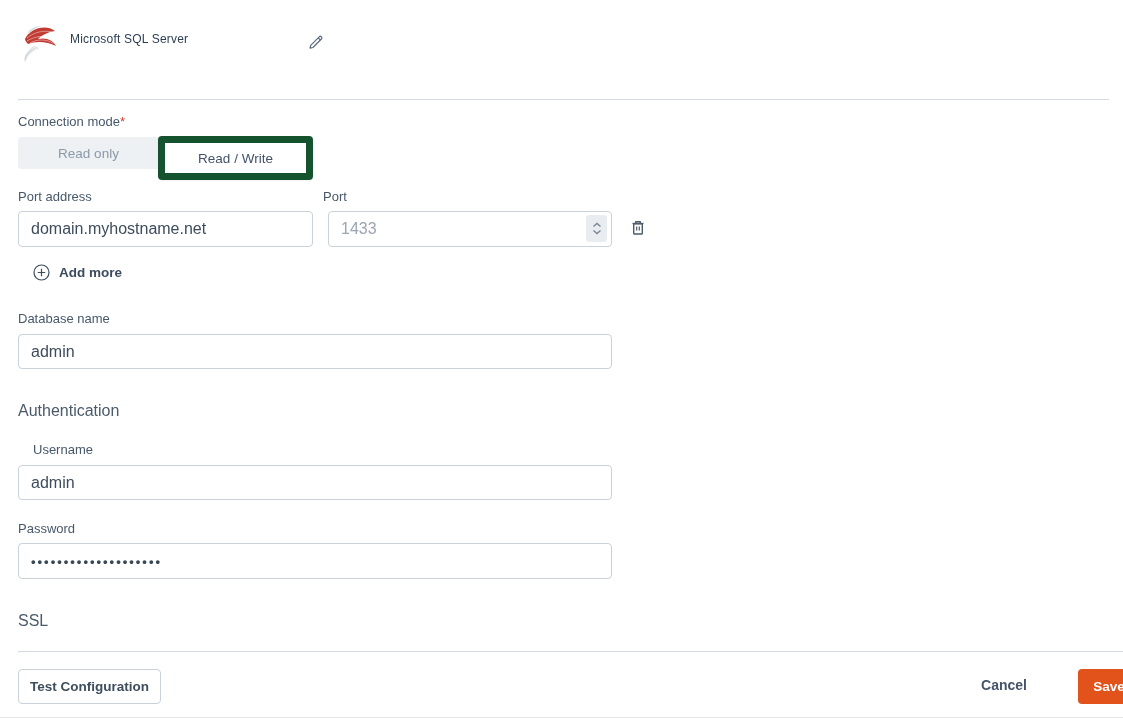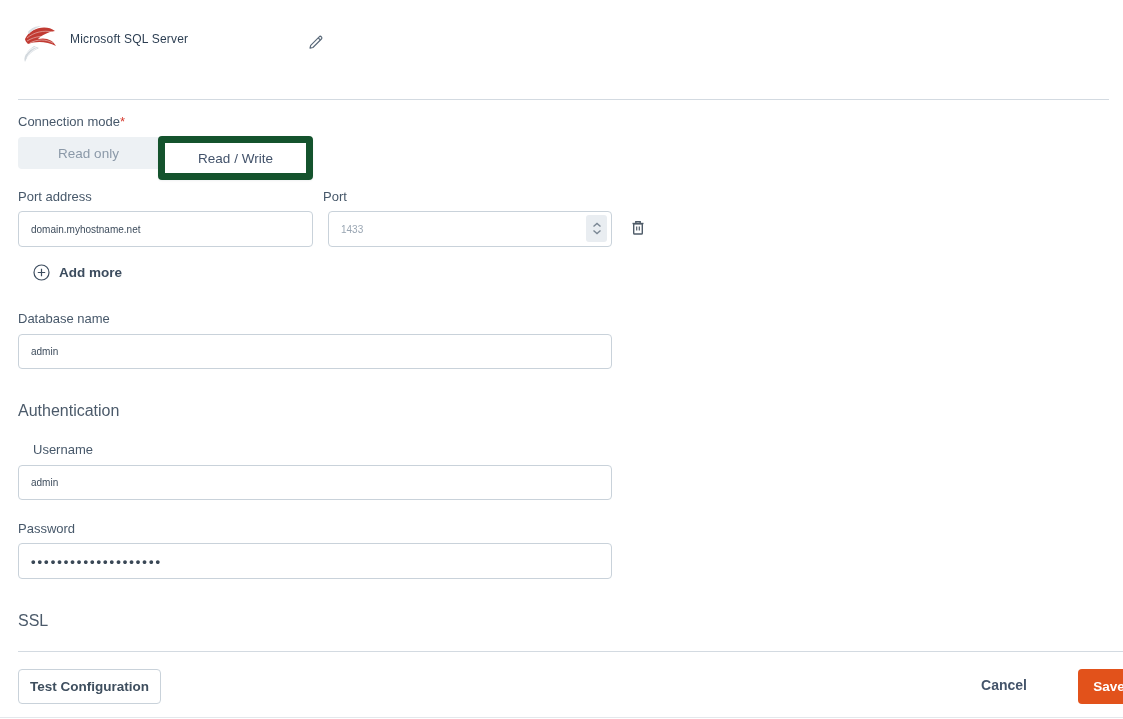--- a/index.html
+++ b/index.html
@@ -35,21 +35,21 @@
     font-size: 13.5px; color: #8b99a8; cursor: pointer; border-radius: 4px;
   }
   .toggle-opt.active {
     background: #ffffff; border: 7px solid #14532d; color: #42526a;
     height: 44px; margin: -1px -1px; box-shadow: 0 1px 2px rgba(60,75,95,0.08);
   }
 
   
   .text-input {
     border: 1px solid #c9d2da; border-radius: 4px; background: #fff;
-    font-family: "Liberation Sans", sans-serif; font-size: 10px; color: #3d4c5c;
+    font-family: "Liberation Sans", sans-serif; font-size: 16px; color: #3d4c5c;
     padding: 0 12px; outline: none; width: 100%; height: 100%;
   }
   .text-input::placeholder { color: #9aa6b3; }
   .input-wrap { position: absolute; }
   .host-wrap { left: 18px; top: 211px; width: 295px; height: 36px; }
   .port-wrap { left: 328px; top: 211px; width: 284px; height: 36px; }
   .db-wrap   { left: 18px; top: 334px; width: 594px; height: 35px; }
   .user-wrap { left: 18px; top: 465px; width: 594px; height: 35px; }
   .pass-wrap { left: 18px; top: 543px; width: 594px; height: 36px; }
   .pass-wrap .text-input { letter-spacing: 2px; font-weight: 700; font-size: 13px; color: #3a4856; }

